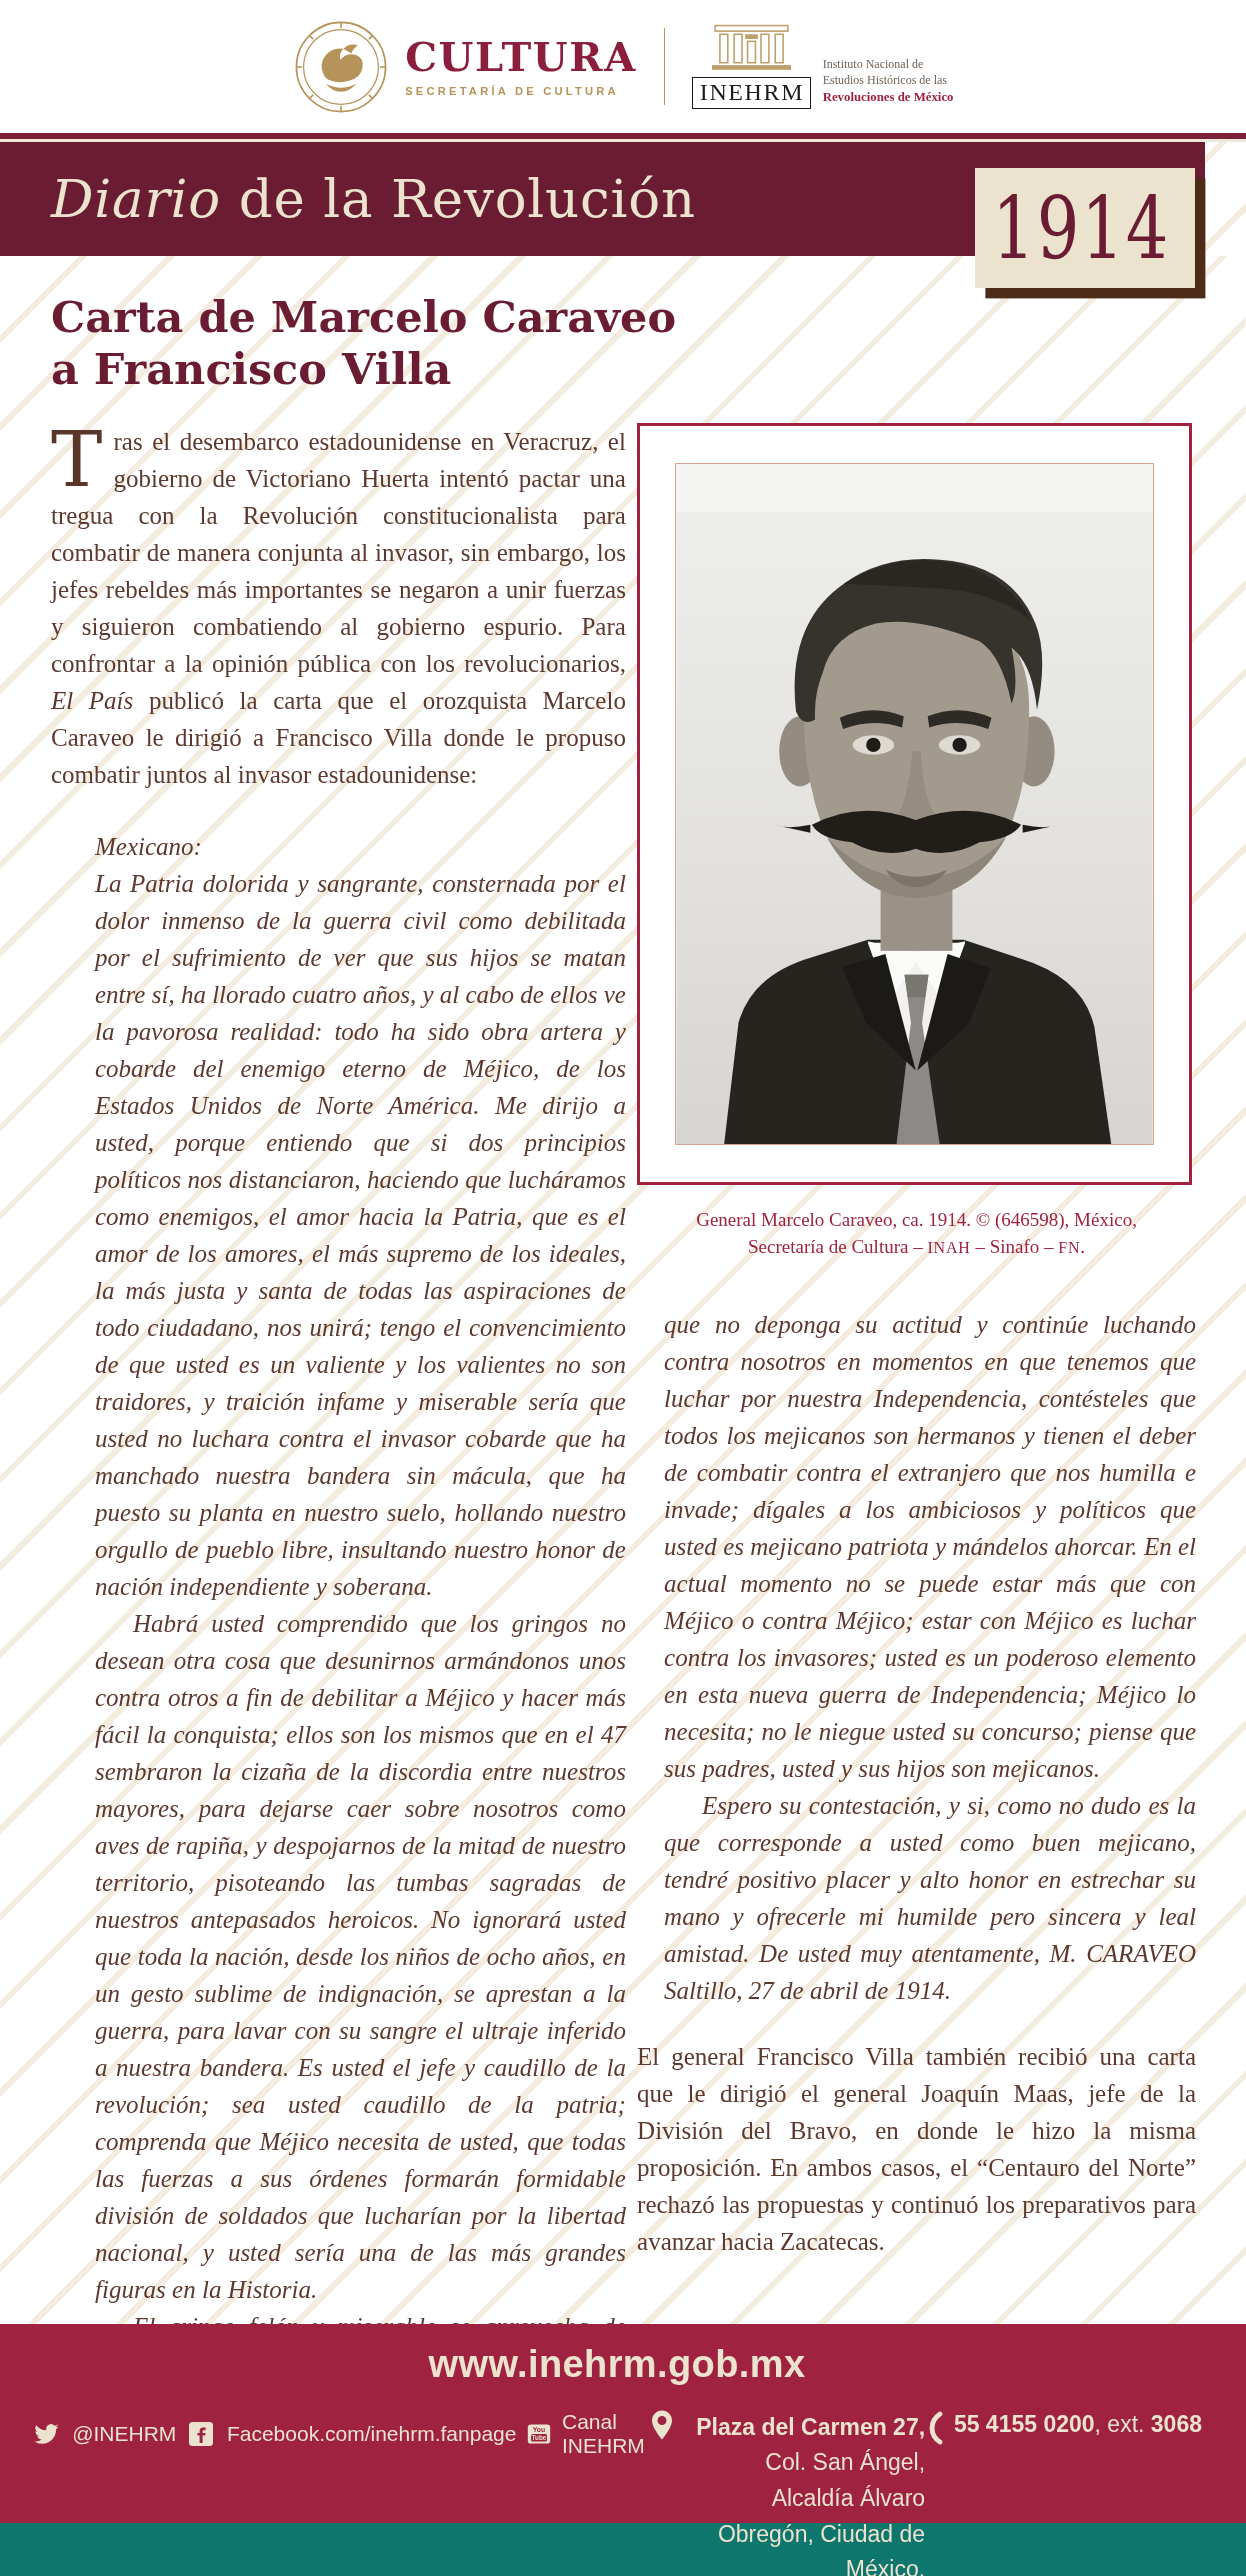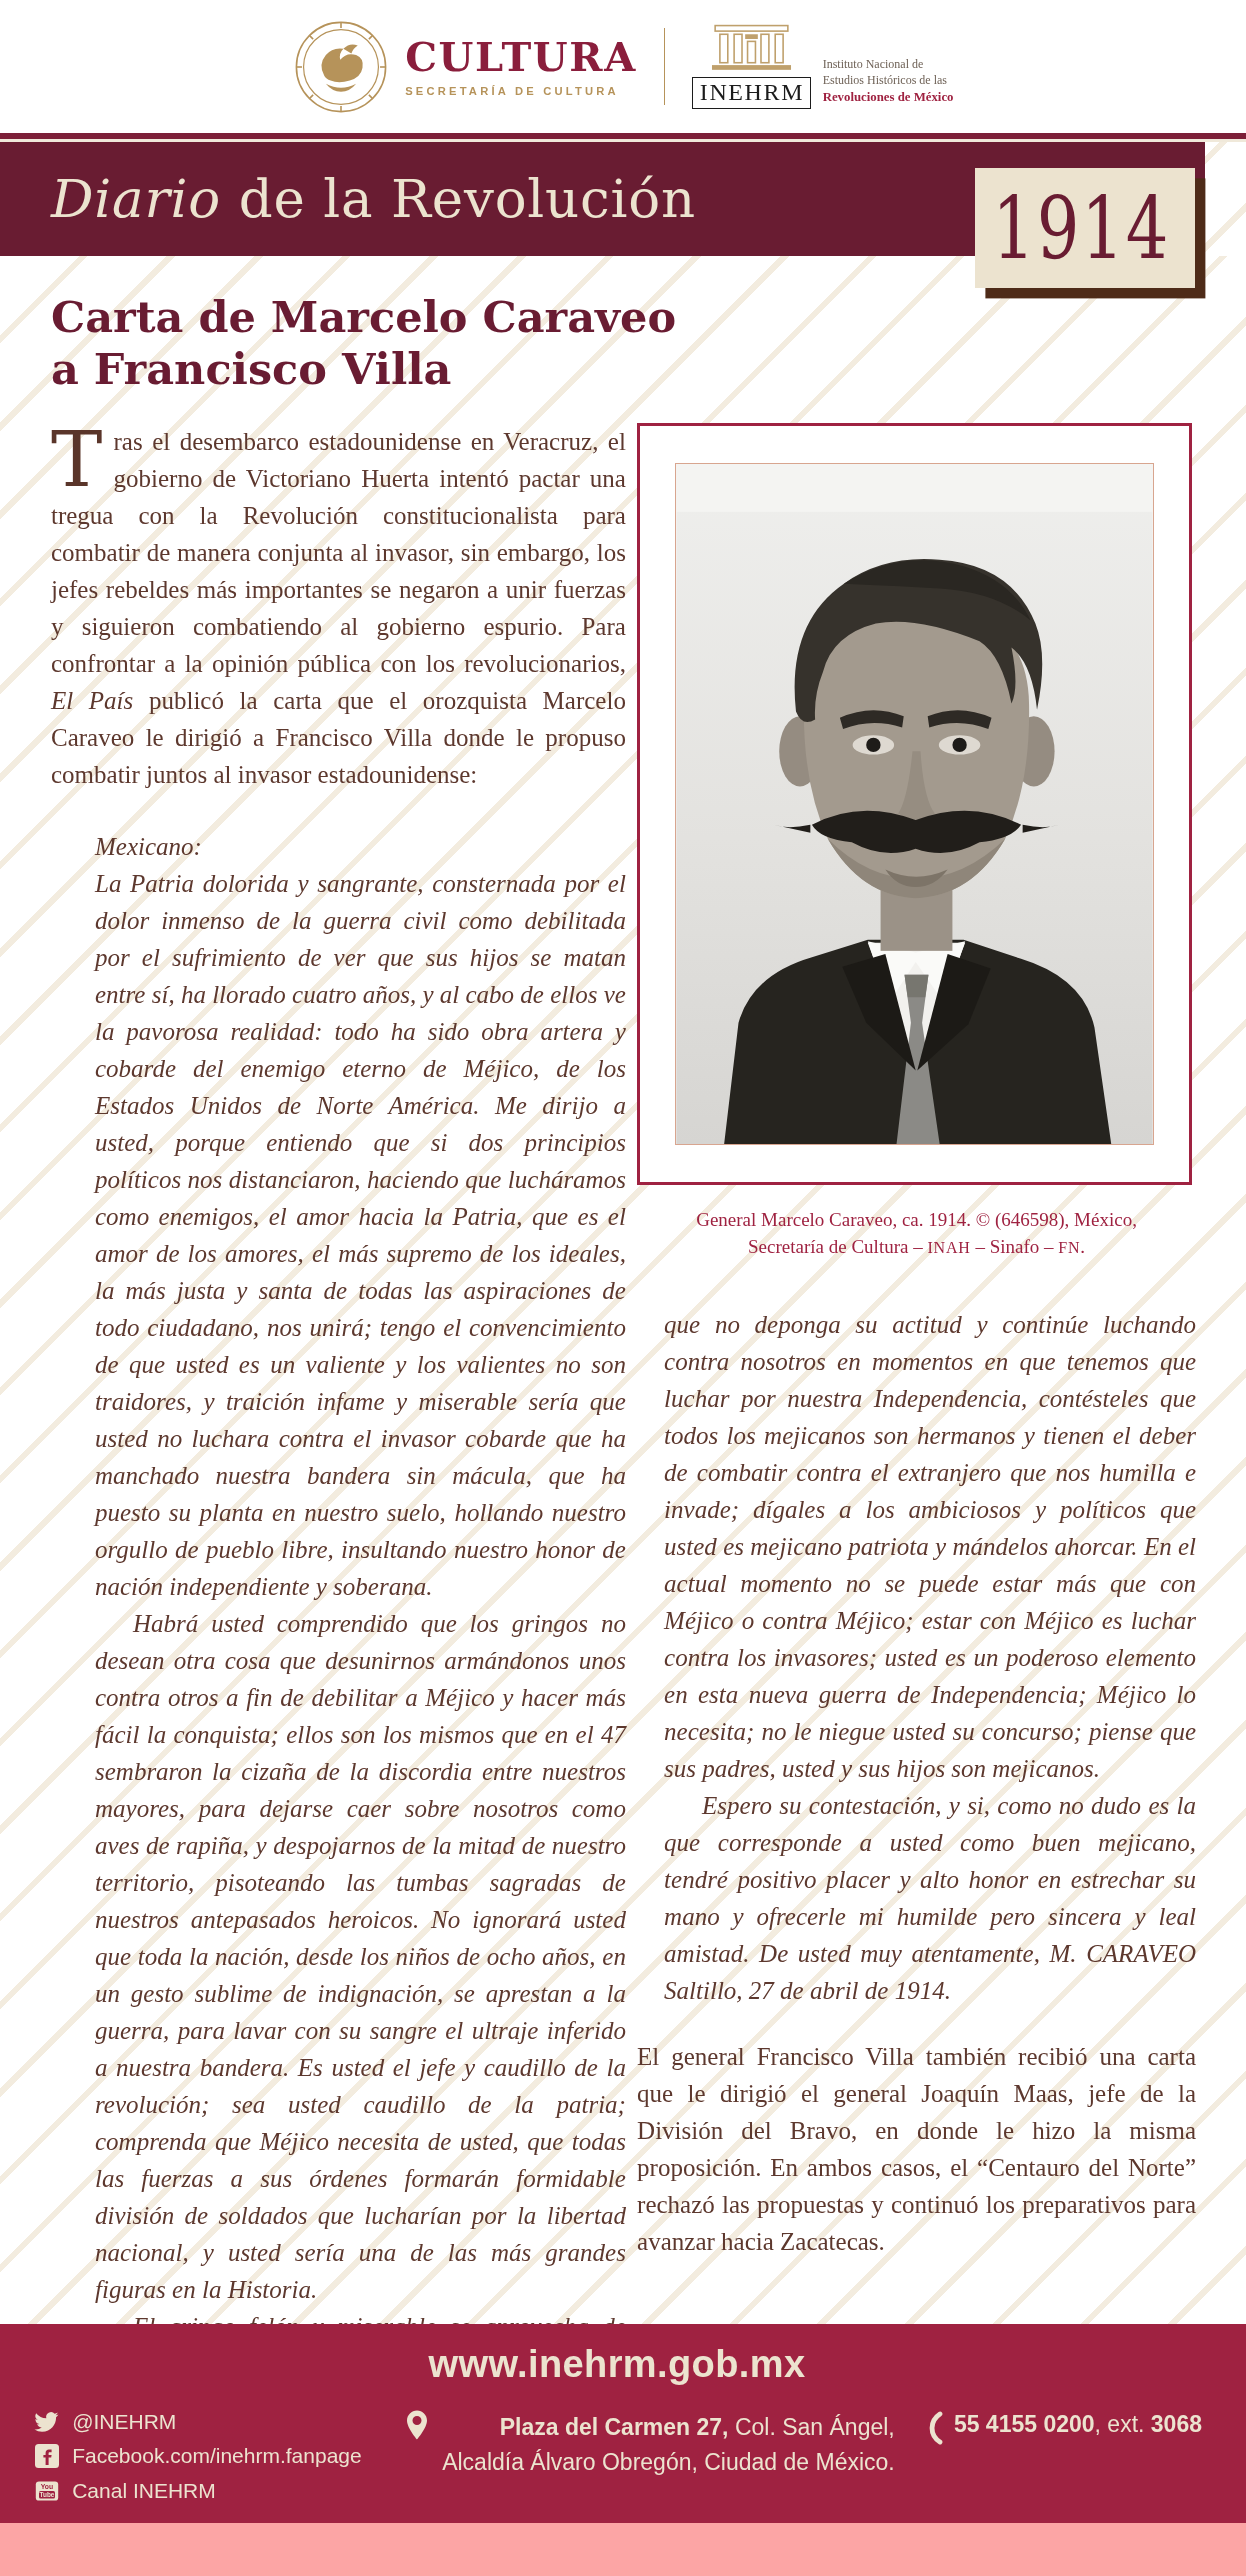--- a/index.html
+++ b/index.html
@@ -1,19 +1,19 @@
 <!DOCTYPE html>
 <html lang="es" style="font-size:12.8px"><head>
 <meta charset="utf-8">
 <style>
   * { margin:0; padding:0; box-sizing:border-box; }
   html,body { background:#ffffff; }
   .page {
     position:relative; width:1247px; height:2576px; margin:0 auto;
-    background:#fca5a5; overflow:hidden;
+    background:#0f766e; overflow:hidden;
     font-family:"Liberation Serif", serif;
   }
   
   .top-bar{
     height:133px; background:#ffffff;
     display:flex; align-items:center; justify-content:center; gap:27px;
   }
   .cultura-lockup{ display:flex; align-items:center; gap:17.6px; }
   .seal svg{ display:block; }
   .cultura-text .wordmark{
@@ -111,21 +111,21 @@
   .site-footer{
     height:199px; background:#9f2241; color:#ece3cf;
     font-family:"Liberation Sans", sans-serif;
     padding:19px 45px 0 32px;
   }
   .footer-url{
     text-align:center; font-weight:bold; font-size:38px; letter-spacing:0.4px;
     margin-bottom:24px; color:#ece3cf;
   }
   .footer-row{ display:flex; align-items:flex-start; }
-  .social-col{ flex:0 0 343px; display:flex; flex-direction:column; gap:10.4px; }
+  .social-col{ flex:0 0 343px; display:flex; flex-direction:row; gap:10.4px; }
   .social-item{ display:flex; align-items:center; gap:11.2px; font-size:21px; }
   .social-item .s-icon{ width:29px; display:flex; justify-content:center; }
   .addr-col{ flex:1; display:flex; justify-content:center; gap:12.8px; }
   .addr-text{ font-size:23px; line-height:1.55;text-align:right; }
   .addr-text b{ font-weight:bold; }
   .phone-col{ flex:0 0 auto; display:flex; align-items:flex-start; gap:11.2px; font-size:23px; padding-top:1.6px; }
   .phone-col b{ font-weight:bold; }
 </style>
 </head>
 <body>

